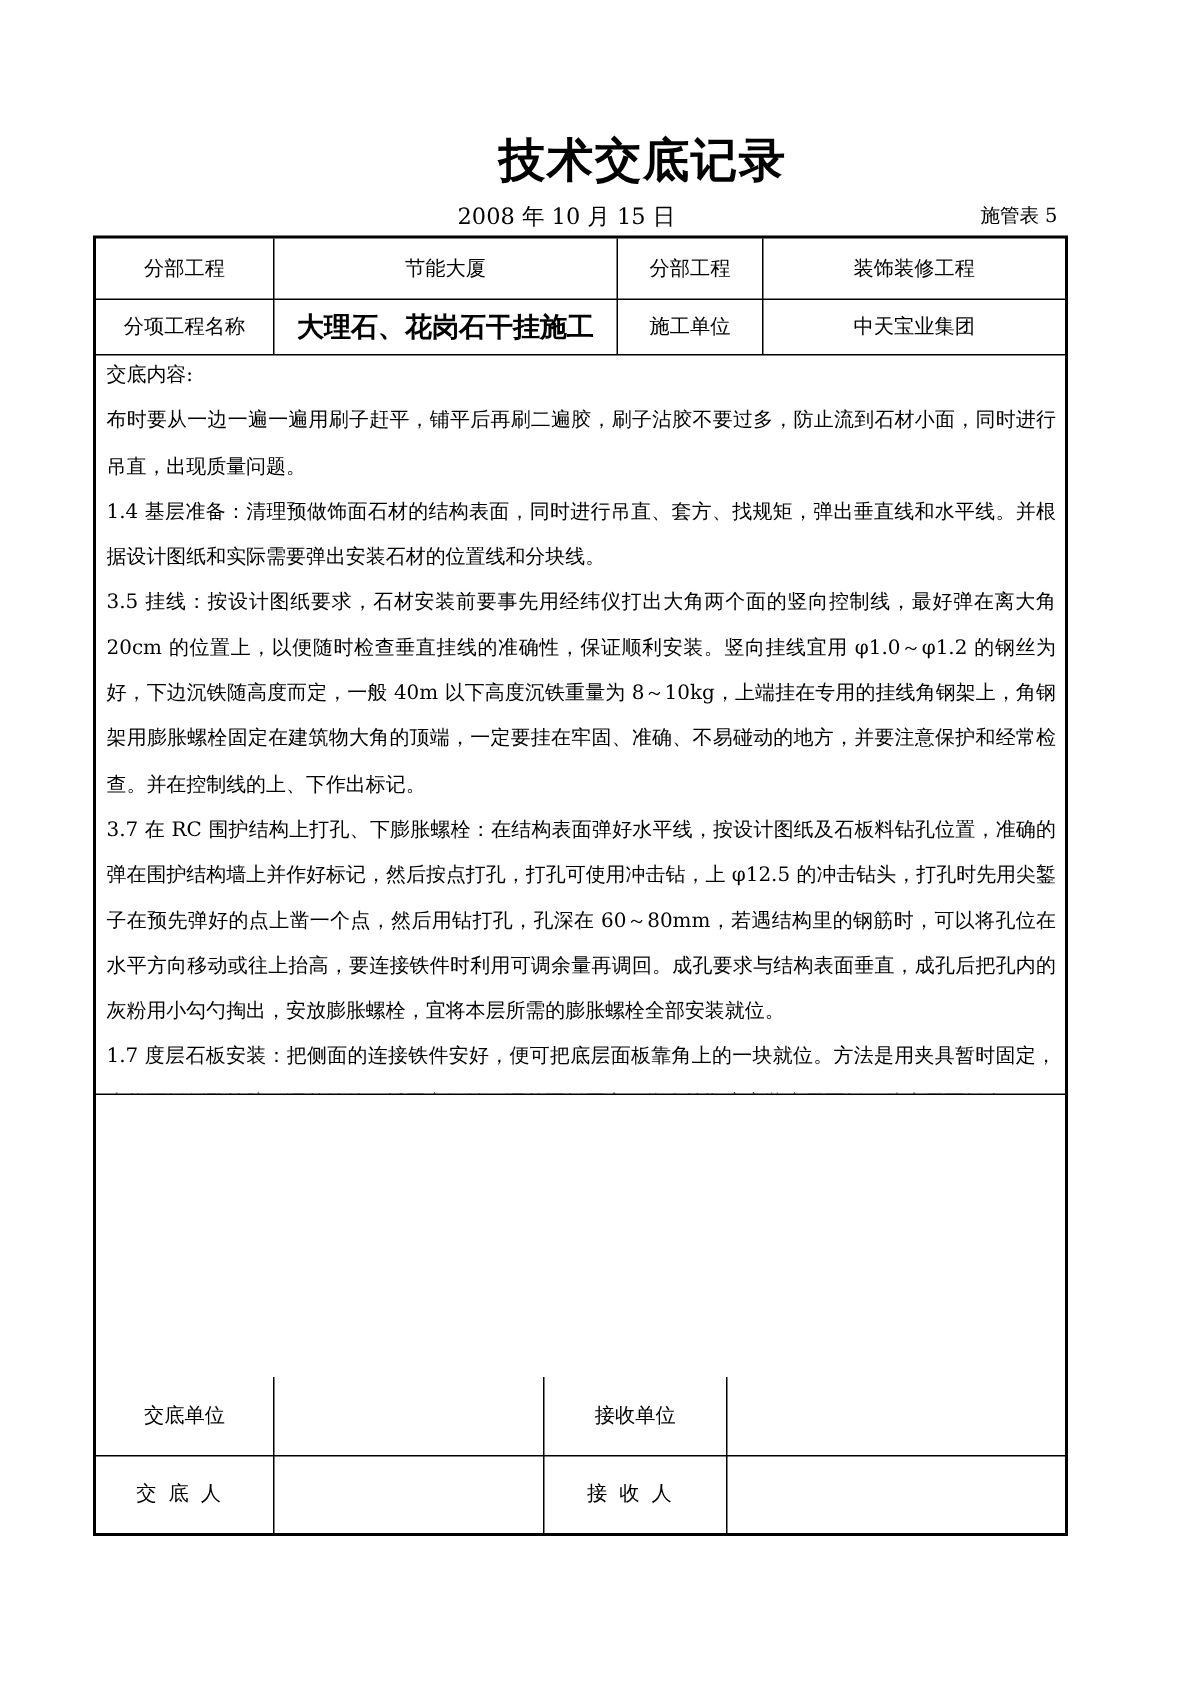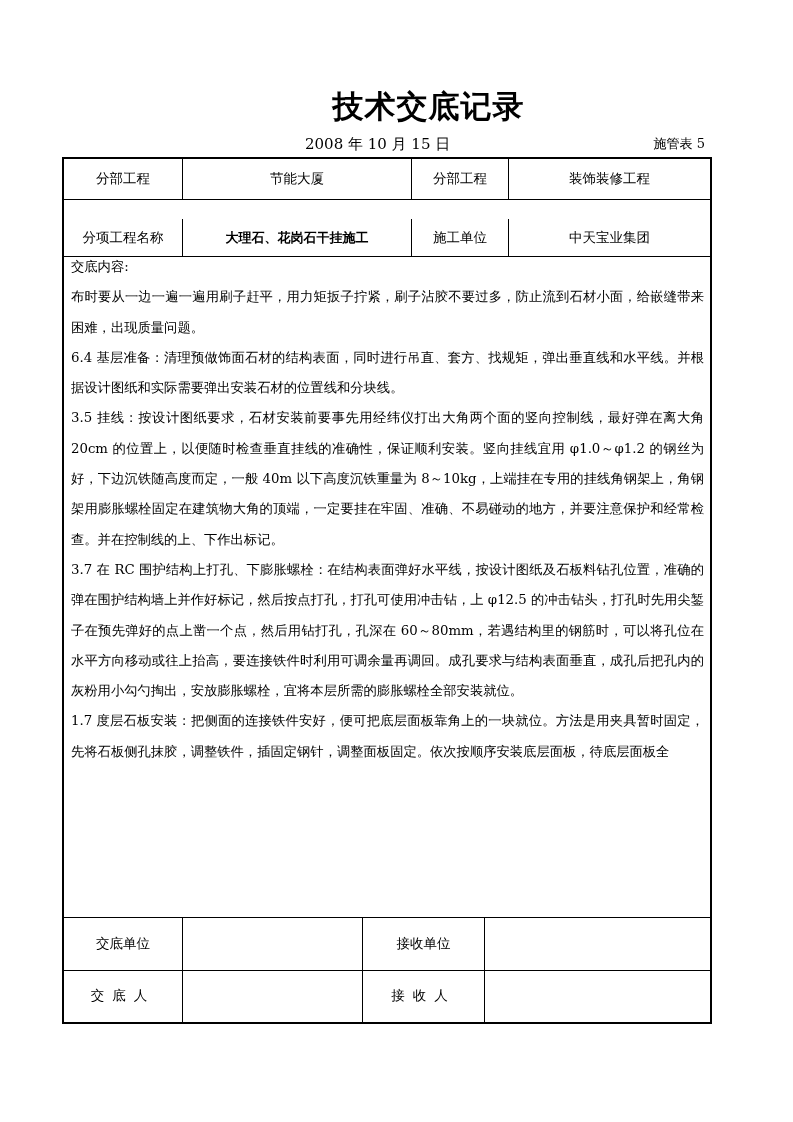--- a/index.html
+++ b/index.html
@@ -10,24 +10,24 @@
       font-size: 31px; letter-spacing: 1px; padding-left: 32px; }
     .date { position: absolute; top: 135px; left: 305px; font-size: 15px; }
     .formno { position: absolute; top: 135px; right: 88px; font-size: 13px; }
     .tbl { position: absolute; left: 62px; top: 157px; width: 650px; height: 867px;
       border: 2px solid #000; box-sizing: border-box; }
     .row { position: absolute; left: 0; right: 0; border-bottom: 1px solid #000; display: flex; }
     .cell { box-sizing: border-box; border-right: 1px solid #000; display: flex;
       align-items: center; justify-content: center; font-size: 13.5px; height: 100%; }
     .cell:last-child { border-right: none; }
     .r1 { top: 0; height: 40px; }
-    .r2 { top: 40px; height: 37px; margin-top: 20px; }
-    .bold { font-family: "DejaVu Sans", "Liberation Sans", sans-serif; font-weight: bold; font-size: 13px; }
-    .content { position: absolute; left: 0; right: 0; top: 77px; height: 682px;
-      border-bottom: 1px solid #000; padding: 16px 6px 0 7px; box-sizing: border-box; overflow: hidden; }
+    .r2 { top: 40px; height: 37px; }
+    .bold { font-family: "DejaVu Sans", "Liberation Sans", sans-serif; font-weight: bold; font-size: 18px; }
+    .content { position: absolute; left: 0; right: 0; top: 77px; height: 494px;
+      border-bottom: 1px solid #000; padding: 0 6px 0 7px; box-sizing: border-box; overflow: hidden; }
     .content p { margin: 0; font-size: 13.3px; line-height: 30.3px; text-align: justify; }
     .s1 { top: 759px; height: 52px; }
     .s2 { top: 811px; height: 52px; border-bottom: none; }
     .spaced { letter-spacing: 8px; }
   </style>
 </head>
 <body>
 
 <div class="title">技术交底记录</div>
 <div class="date">2008 年 10 月 15 日</div>
@@ -42,22 +42,22 @@
   </div>
   <div class="row r2">
     <div class="cell" style="width:119px">分项工程名称</div>
     <div class="cell bold" style="width:229px">大理石、花岗石干挂施工</div>
     <div class="cell" style="width:97px">施工单位</div>
     <div class="cell" style="flex:1">中天宝业集团</div>
   </div>
 
   <div class="content">
     <p>交底内容:</p>
-    <p>布时要从一边一遍一遍用刷子赶平，用力矩扳子拧紧，刷子沾胶不要过多，防止流到石材小面，给嵌缝带来困难，出现质量问题。</p>
-    <p>6.4 基层准备：清理预做饰面石材的结构表面，同时进行吊直、套方、找规矩，弹出垂直线和水平线。并根据设计图纸和实际需要弹出安装石材的位置线和分块线。</p>
+    <p>布时要从一边一遍一遍用刷子赶平，铺平后再刷二遍胶，刷子沾胶不要过多，防止流到石材小面，同时进行吊直，出现质量问题。</p>
+    <p>1.4 基层准备：清理预做饰面石材的结构表面，同时进行吊直、套方、找规矩，弹出垂直线和水平线。并根据设计图纸和实际需要弹出安装石材的位置线和分块线。</p>
     <p>3.5 挂线：按设计图纸要求，石材安装前要事先用经纬仪打出大角两个面的竖向控制线，最好弹在离大角 20cm 的位置上，以便随时检查垂直挂线的准确性，保证顺利安装。竖向挂线宜用 φ1.0～φ1.2 的钢丝为好，下边沉铁随高度而定，一般 40m 以下高度沉铁重量为 8～10kg，上端挂在专用的挂线角钢架上，角钢架用膨胀螺栓固定在建筑物大角的顶端，一定要挂在牢固、准确、不易碰动的地方，并要注意保护和经常检查。并在控制线的上、下作出标记。</p>
     <p>3.7 在 RC 围护结构上打孔、下膨胀螺栓：在结构表面弹好水平线，按设计图纸及石板料钻孔位置，准确的弹在围护结构墙上并作好标记，然后按点打孔，打孔可使用冲击钻，上 φ12.5 的冲击钻头，打孔时先用尖錾子在预先弹好的点上凿一个点，然后用钻打孔，孔深在 60～80mm，若遇结构里的钢筋时，可以将孔位在水平方向移动或往上抬高，要连接铁件时利用可调余量再调回。成孔要求与结构表面垂直，成孔后把孔内的灰粉用小勾勺掏出，安放膨胀螺栓，宜将本层所需的膨胀螺栓全部安装就位。</p>
     <p>1.7 度层石板安装：把侧面的连接铁件安好，便可把底层面板靠角上的一块就位。方法是用夹具暂时固定，先将石板侧孔抹胶，调整铁件，插固定钢针，调整面板固定。依次按顺序安装底层面板，待底层面板全</p>
   </div>
 
   <div class="row s1">
     <div class="cell" style="width:119px">交底单位</div>
     <div class="cell" style="width:180px"></div>
     <div class="cell" style="width:122px">接收单位</div>
     <div class="cell" style="flex:1"></div>

